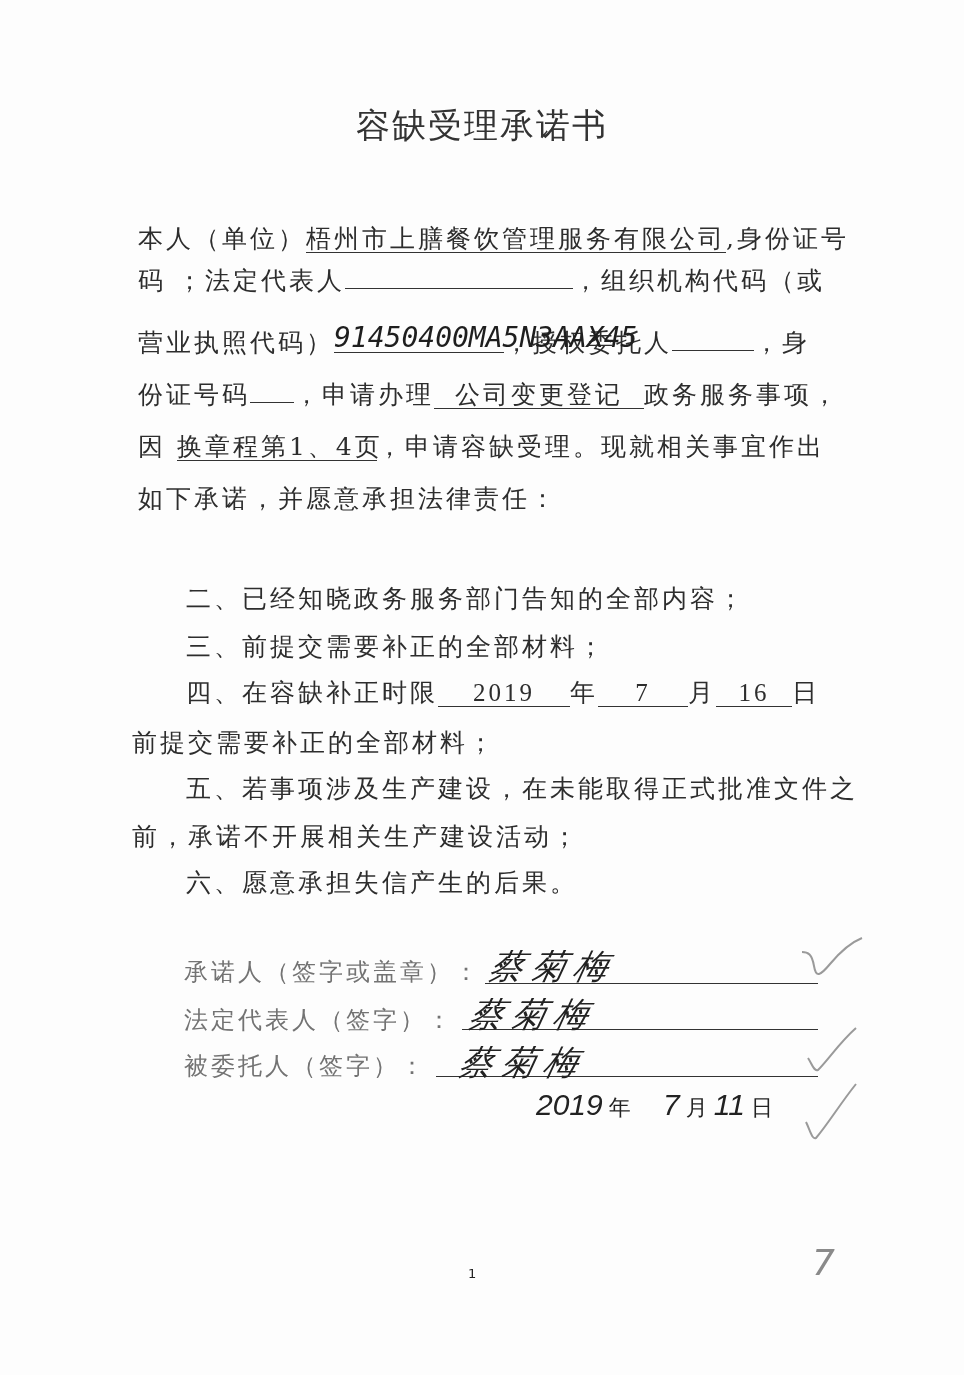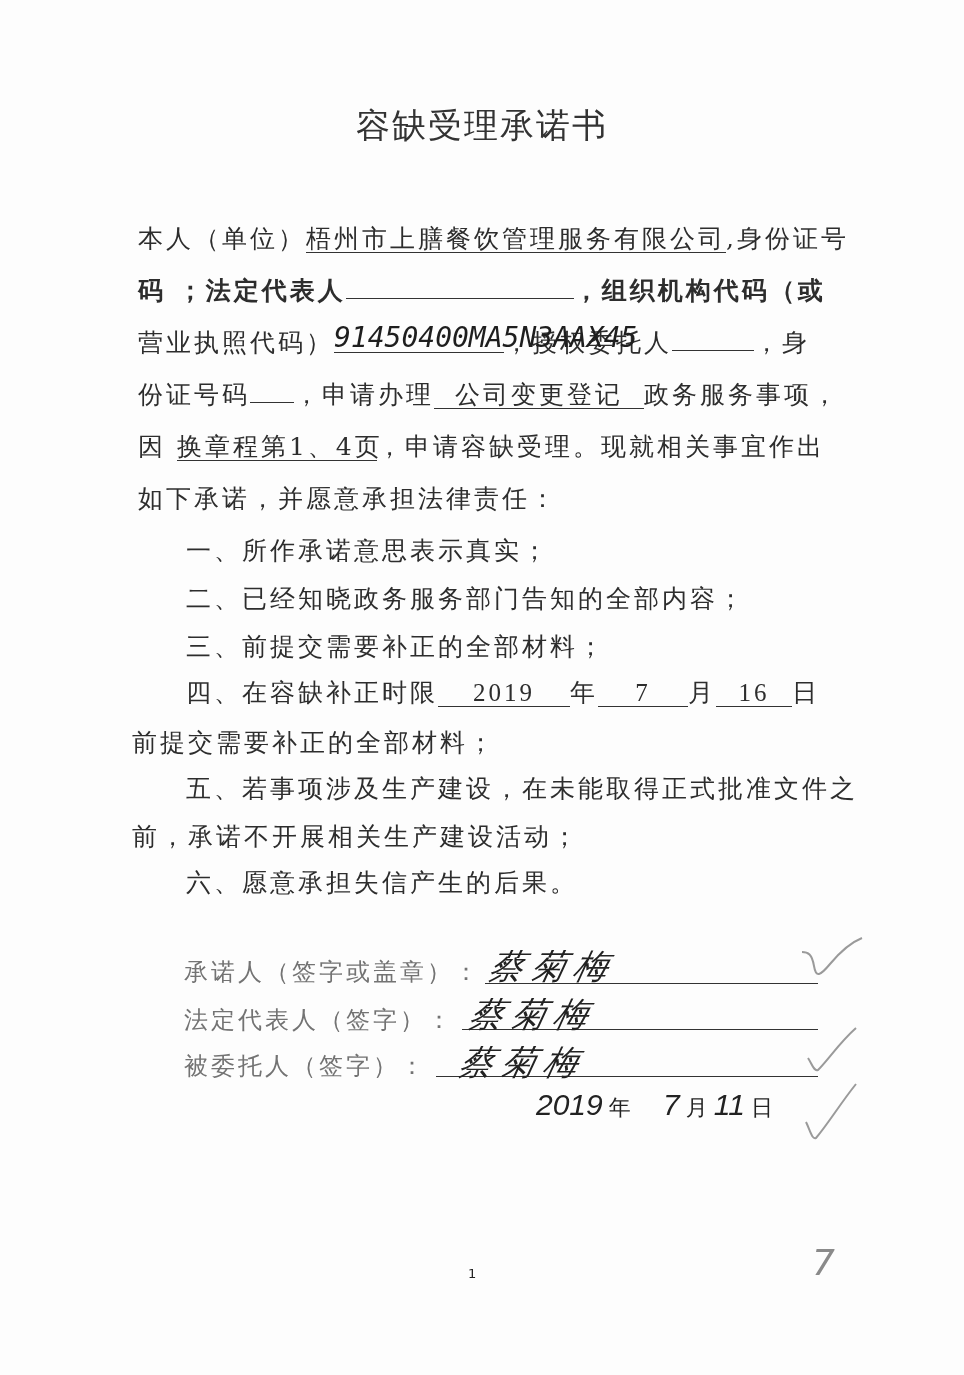--- a/index.html
+++ b/index.html
@@ -32,40 +32,39 @@
 <body>
 
 <div class="page">
 
   <div class="title">容缺受理承诺书</div>
 
   <div class="line" style="top:222px;">
     <span>本人（单位）</span><span class="ul">梧州市上膳餐饮管理服务有限公司</span><span>,身份证号</span>
   </div>
 
-  <div class="line" style="top:274px;font-weight:bold;">
+  <div class="line" style="top:264px;">
     <span>码 ；法定代表人</span><span class="blank" style="width:228px;"></span><span>，组织机构代码（或</span>
   </div>
 
   <div class="line" style="top:326px;">
     <span>营业执照代码）</span><span class="ul hand" style="width:170px; text-align:left; position:relative; top:-4px;">91450400MA5N3AAX45</span><span>，授权委托人</span><span class="blank" style="width:82px;"></span><span>，身</span>
   </div>
 
   <div class="line" style="top:378px;">
     <span>份证号码</span><span class="blank" style="width:44px;"></span><span>，申请办理</span><span class="ul" style="width:210px;">公司变更登记</span><span>政务服务事项，</span>
   </div>
 
   <div class="line" style="top:430px;">
     <span>因</span>
     <span class="ul" style="width:200px;">换章程第1、4页</span><span>，申请容缺受理。现就相关事宜作出</span>
   </div>
 
   <div class="line" style="top:482px;">如下承诺，并愿意承担法律责任：</div>
 
-  <div class="line indent" style="top:534px;">一、所作承诺意思表示真实；</div>
   <div class="line indent" style="top:582px;">二、已经知晓政务服务部门告知的全部内容；</div>
   <div class="line indent" style="top:630px;">三、前提交需要补正的全部材料；</div>
 
   <div class="line indent" style="top:676px;">
     <span>四、在容缺补正时限</span><span class="ul" style="width:132px; font-family:'Liberation Serif',serif;">2019</span><span>年</span><span class="ul" style="width:90px; font-family:'Liberation Serif',serif;">7</span><span>月</span><span class="ul" style="width:76px; font-family:'Liberation Serif',serif;">16</span><span>日</span>
   </div>
   <div class="line left0" style="top:726px;">前提交需要补正的全部材料；</div>
 
   <div class="line indent" style="top:772px;">五、若事项涉及生产建设，在未能取得正式批准文件之</div>
   <div class="line left0" style="top:820px;">前，承诺不开展相关生产建设活动；</div>

